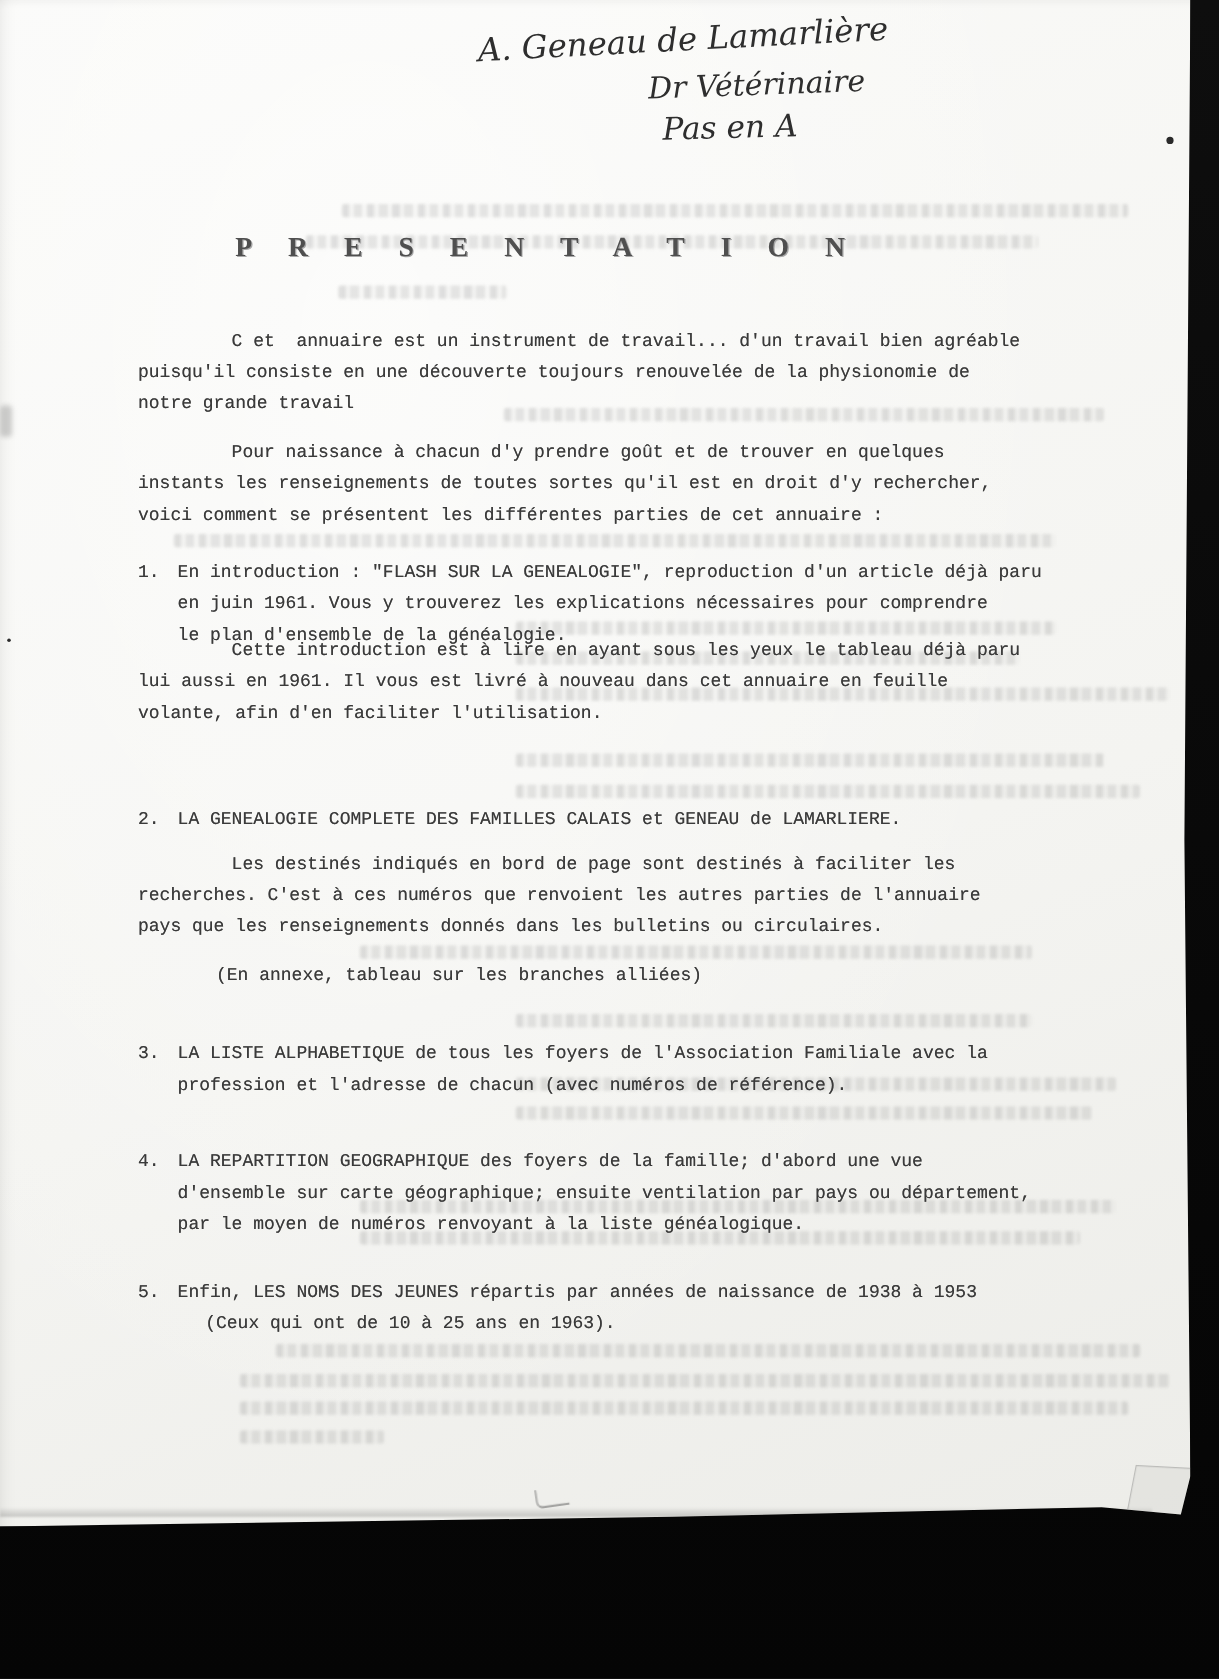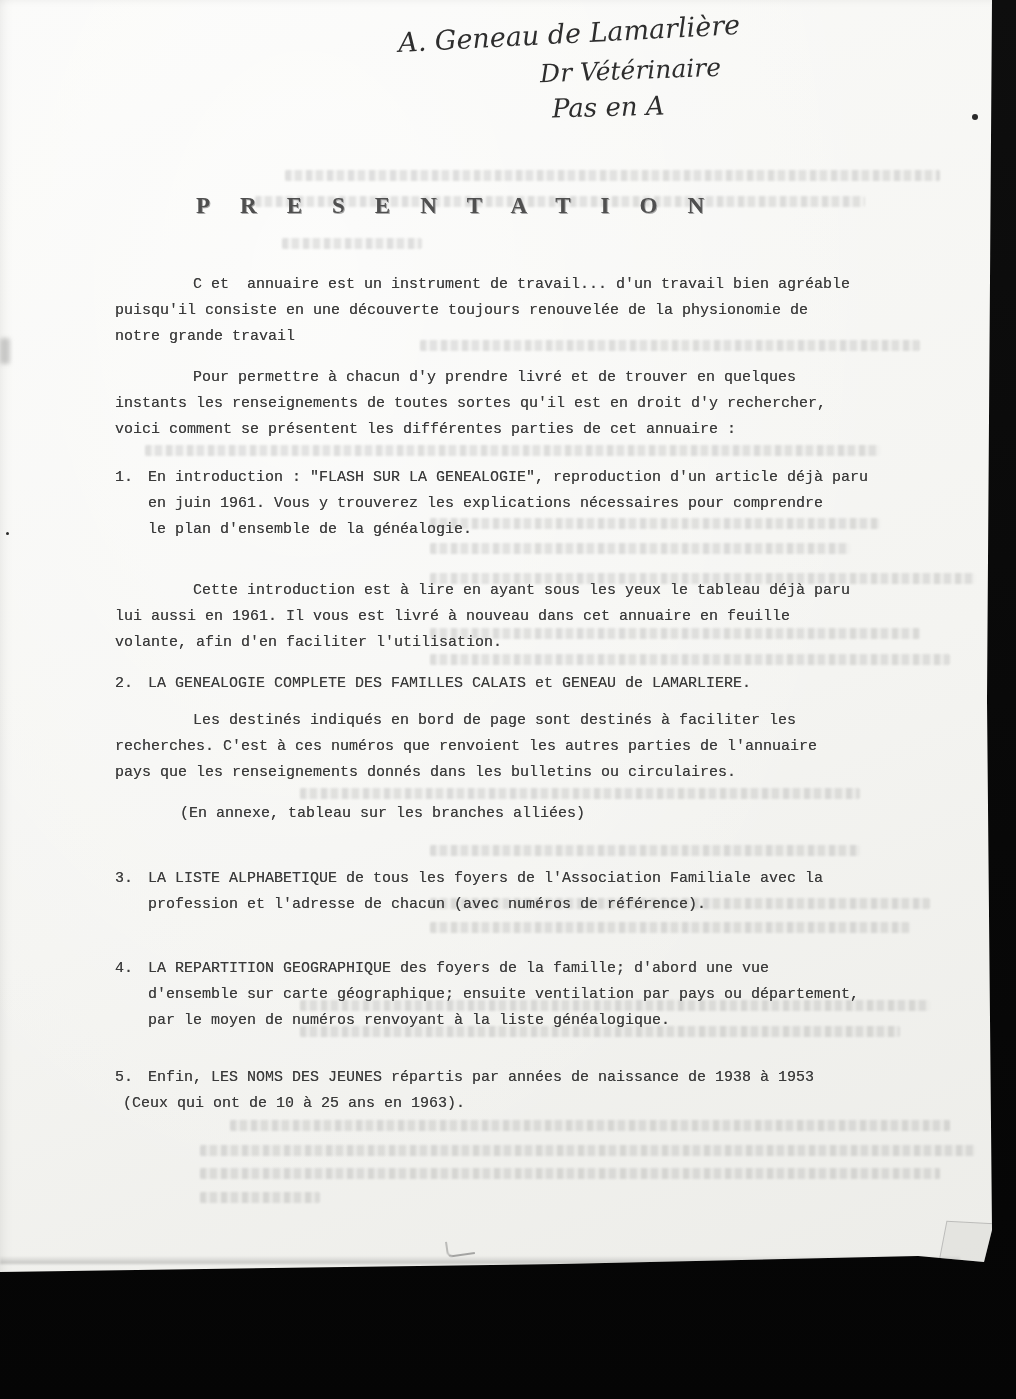--- a/index.html
+++ b/index.html
@@ -20,21 +20,21 @@
     box-shadow:inset 0 -10px 14px rgba(0,0,0,.10), inset -8px 0 10px rgba(0,0,0,.06);
   }
   
   .block{position:absolute;left:115px;width:880px;color:#3a3a3a;}
   .line{white-space:pre;font-size:15px;line-height:26px;
         text-shadow:0 0 .5px rgba(60,60,60,.7);}
   .ind{text-indent:78px;}
   .ind65{text-indent:65px;}
   .num{display:inline-block;width:33px;}
   .cont{padding-left:33px;}
-  .cont5{padding-left:8px;}
+  .cont5{padding-left:8px;margin-left:48px;}
   
   .title{
     position:absolute;left:196px;top:172px;
     font-family:"Liberation Serif","DejaVu Serif",serif;
     font-weight:bold;font-size:23px;letter-spacing:30px;
     color:#4f4f4f;text-shadow:1px 1px 0 #a8a8a8;
     white-space:pre;
     margin-top:21px;
   }
   
@@ -108,32 +108,32 @@
 
     <div class="title">PRESENTATION</div>
 
     <div class="block" style="top:272px">
       <div class="line ind">C et  annuaire est un instrument de travail... d'un travail bien agréable</div>
       <div class="line">puisqu'il consiste en une découverte toujours renouvelée de la physionomie de</div>
       <div class="line">notre grande travail</div>
     </div>
 
     <div class="block" style="top:365px">
-      <div class="line ind">Pour permettre à chacun d'y prendre livré et de trouver en quelques</div>
+      <div class="line ind">Pour naissance à chacun d'y prendre goût et de trouver en quelques</div>
       <div class="line">instants les renseignements de toutes sortes qu'il est en droit d'y rechercher,</div>
       <div class="line">voici comment se présentent les différentes parties de cet annuaire :</div>
     </div>
 
     <div class="block" style="top:465px">
       <div class="line"><span class="num">1.</span><span>En introduction : "FLASH SUR LA GENEALOGIE", reproduction d'un article déjà paru</span></div>
       <div class="line cont">en juin 1961. Vous y trouverez les explications nécessaires pour comprendre</div>
       <div class="line cont">le plan d'ensemble de la généalogie.</div>
     </div>
 
-    <div class="block" style="top:578px">
+    <div class="block" style="top:530px">
       <div class="line ind">Cette introduction est à lire en ayant sous les yeux le tableau déjà paru</div>
       <div class="line">lui aussi en 1961. Il vous est livré à nouveau dans cet annuaire en feuille</div>
       <div class="line">volante, afin d'en faciliter l'utilisation.</div>
     </div>
 
     <div class="block" style="top:671px">
       <div class="line"><span class="num">2.</span><span>LA GENEALOGIE COMPLETE DES FAMILLES CALAIS et GENEAU de LAMARLIERE.</span></div>
     </div>
 
     <div class="block" style="top:708px">

